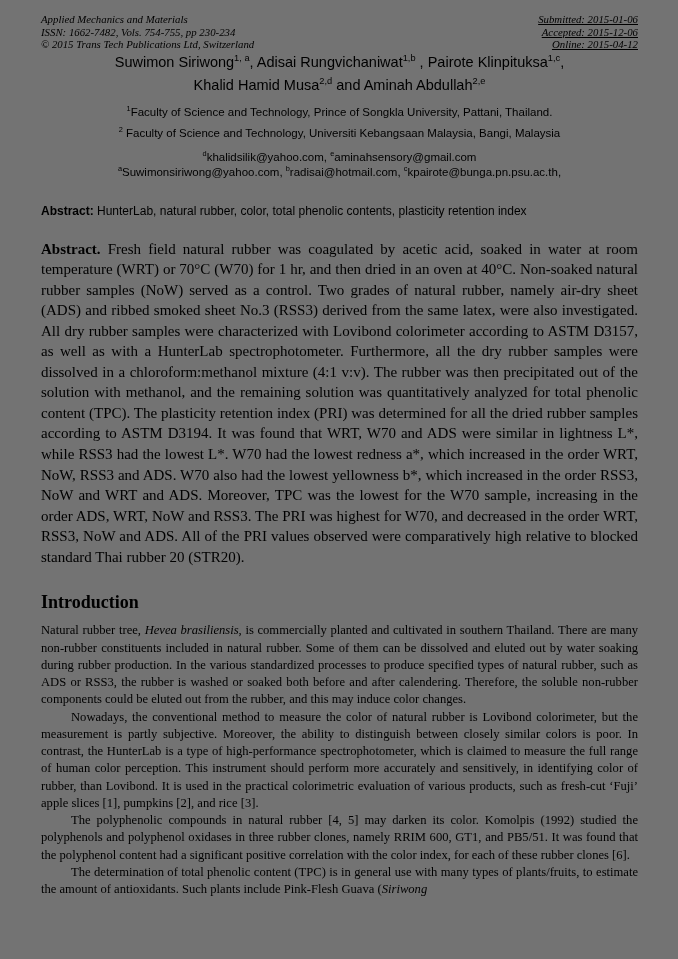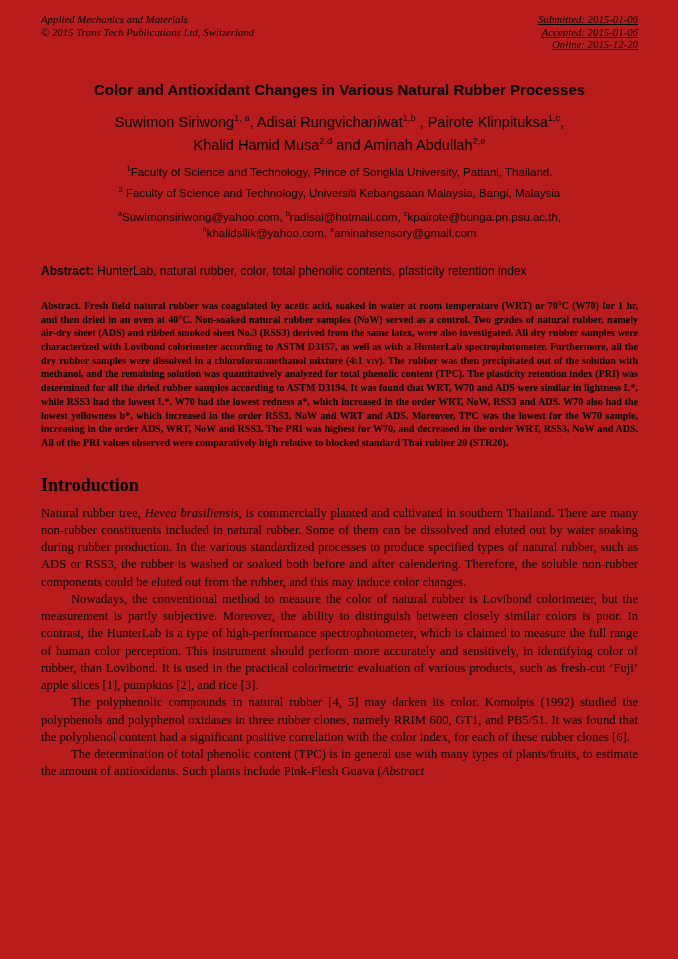--- a/index.html
+++ b/index.html
@@ -1,21 +1,21 @@
 <!DOCTYPE html>
 <html><head>
 <meta charset="utf-8">
 <style>
   html, body { margin: 0; padding: 0; background: #ffffff; }
   .page {
     position: relative;
     width: 678px;
     height: 959px;
     margin: 0 auto;
-    background: #b91c1c;
+    background: #737373;
     box-sizing: border-box;
     padding: 13px 40px 0 41px;
     overflow: hidden;
     color: #000;
     font-family: "Liberation Serif", serif;
   }
   sup { font-size: 64%; line-height: 0; }
   .page-header {
     display: flex;
     justify-content: space-between;
@@ -52,25 +52,24 @@
     text-align: center;
     line-height: 1.35;
   }
   .keywords-line {
     font-family: "Liberation Sans", sans-serif;
     font-size: 12px;
     margin: 23px 0 0 0;
     line-height: 1.3;
   }
   .abstract-paragraph {
-    font-size: 10px;
+    font-size: 15px;
     line-height: 1.37;
     text-align: justify;
     margin: 19px 0 16px 0;
-    font-weight: bold;
   }
   .section-heading {
     font-size: 18px;
     font-weight: 700;
     margin: 25px 0 9px 0;
   }
   .body-paragraph {
     font-size: 12.6px;
     line-height: 1.37;
     text-align: justify;
@@ -79,50 +78,50 @@
   .body-paragraph.indent { text-indent: 30px; }
 </style>
 </head>
 <body>
 
 <div class="page">
 
   <div class="page-header">
     <div class="header-left">
       <div>Applied Mechanics and Materials</div>
+      <div>ISSN: 1662-7482, Vols. 754-755, pp 230-234</div>
       <div>© 2015 Trans Tech Publications Ltd, Switzerland</div>
     </div>
     <div class="header-right">
       <div>Submitted: 2015-01-06</div>
-      <div>Accepted: 2015-01-06</div>
-      <div>Online: 2015-12-20</div>
+      <div>Accepted: 2015-12-06</div>
+      <div>Online: 2015-04-12</div>
     </div>
   </div>
 
-  <h1 class="paper-title">Color and Antioxidant Changes in Various Natural Rubber Processes</h1>
 
   <div class="authors-block">
     <div class="authors-line"><span>Suwimon Siriwong</span><sup>1, a</sup><span>, Adisai Rungvichaniwat</span><sup>1,b</sup><span> , Pairote Klinpituksa</span><sup>1,c</sup><span>,</span></div>
     <div class="authors-line"><span>Khalid Hamid Musa</span><sup>2,d</sup><span> and Aminah Abdullah</span><sup>2,e</sup></div>
   </div>
 
   <div class="affil-block">
     <div class="affiliation-line"><sup>1</sup><span>Faculty of Science and Technology, Prince of Songkla University, Pattani, Thailand.</span></div>
     <div class="affiliation-line"><sup>2</sup><span> Faculty of Science and Technology, Universiti Kebangsaan Malaysia, Bangi, Malaysia</span></div>
   </div>
 
   <div class="emails-block">
+    <div class="emails-line"><sup>d</sup><span>khalidsilik@yahoo.com, </span><sup>e</sup><span>aminahsensory@gmail.com</span></div>
     <div class="emails-line"><sup>a</sup><span>Suwimonsiriwong@yahoo.com, </span><sup>b</sup><span>radisai@hotmail.com, </span><sup>c</sup><span>kpairote@bunga.pn.psu.ac.th,</span></div>
-    <div class="emails-line"><sup>d</sup><span>khalidsilik@yahoo.com, </span><sup>e</sup><span>aminahsensory@gmail.com</span></div>
   </div>
 
   <p class="keywords-line"><b>Abstract: </b><span>HunterLab, natural rubber, color, total phenolic contents, plasticity retention index</span></p>
 
   <p class="abstract-paragraph"><b>Abstract. </b><span>Fresh field natural rubber was coagulated by acetic acid, soaked in water at room temperature (WRT) or 70°C (W70) for 1 hr, and then dried in an oven at 40°C. Non-soaked natural rubber samples (NoW) served as a control. Two grades of natural rubber, namely air-dry sheet (ADS) and ribbed smoked sheet No.3 (RSS3) derived from the same latex, were also investigated. All dry rubber samples were characterized with Lovibond colorimeter according to ASTM D3157, as well as with a HunterLab spectrophotometer. Furthermore, all the dry rubber samples were dissolved in a chloroform:methanol mixture (4:1 v:v). The rubber was then precipitated out of the solution with methanol, and the remaining solution was quantitatively analyzed for total phenolic content (TPC). The plasticity retention index (PRI) was determined for all the dried rubber samples according to ASTM D3194. It was found that WRT, W70 and ADS were similar in lightness L*, while RSS3 had the lowest L*. W70 had the lowest redness a*, which increased in the order WRT, NoW, RSS3 and ADS. W70 also had the lowest yellowness b*, which increased in the order RSS3, NoW and WRT and ADS. Moreover, TPC was the lowest for the W70 sample, increasing in the order ADS, WRT, NoW and RSS3. The PRI was highest for W70, and decreased in the order WRT, RSS3, NoW and ADS. All of the PRI values observed were comparatively high relative to blocked standard Thai rubber 20 (STR20).</span></p>
 
   <h2 class="section-heading">Introduction</h2>
 
   <p class="body-paragraph"><span>Natural rubber tree, </span><i>Hevea brasiliensis</i><span>, is commercially planted and cultivated in southern Thailand. There are many non-rubber constituents included in natural rubber. Some of them can be dissolved and eluted out by water soaking during rubber production. In the various standardized processes to produce specified types of natural rubber, such as ADS or RSS3, the rubber is washed or soaked both before and after calendering. Therefore, the soluble non-rubber components could be eluted out from the rubber, and this may induce color changes.</span></p>
   <p class="body-paragraph indent"><span>Nowadays, the conventional method to measure the color of natural rubber is Lovibond colorimeter, but the measurement is partly subjective. Moreover, the ability to distinguish between closely similar colors is poor. In contrast, the HunterLab is a type of high-performance spectrophotometer, which is claimed to measure the full range of human color perception. This instrument should perform more accurately and sensitively, in identifying color of rubber, than Lovibond. It is used in the practical colorimetric evaluation of various products, such as fresh-cut ‘Fuji’ apple slices [1], pumpkins [2], and rice [3].</span></p>
   <p class="body-paragraph indent"><span>The polyphenolic compounds in natural rubber [4, 5] may darken its color. Komolpis (1992) studied the polyphenols and polyphenol oxidases in three rubber clones, namely RRIM 600, GT1, and PB5/51. It was found that the polyphenol content had a significant positive correlation with the color index, for each of these rubber clones [6].</span></p>
-  <p class="body-paragraph indent"><span>The determination of total phenolic content (TPC) is in general use with many types of plants/fruits, to estimate the amount of antioxidants. Such plants include Pink-Flesh Guava (</span><i>Abstract</i></p>
+  <p class="body-paragraph indent"><span>The determination of total phenolic content (TPC) is in general use with many types of plants/fruits, to estimate the amount of antioxidants. Such plants include Pink-Flesh Guava (</span><i>Siriwong</i></p>
 
 </div>
 
 </body></html>

